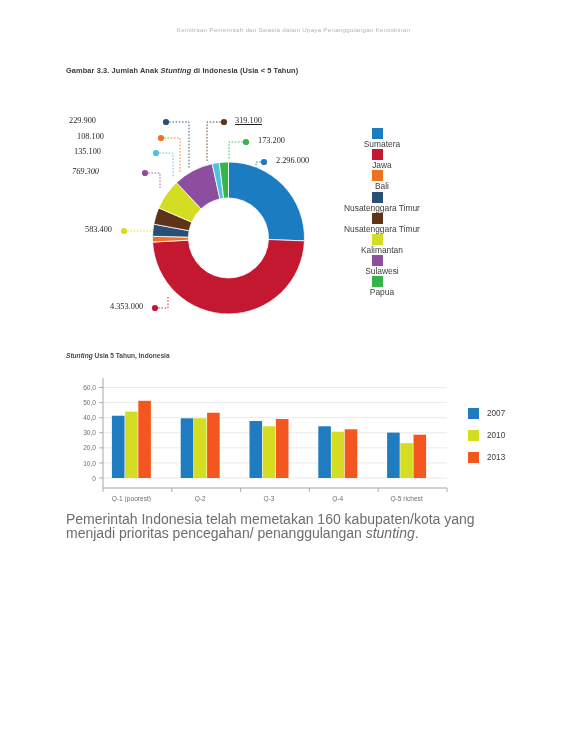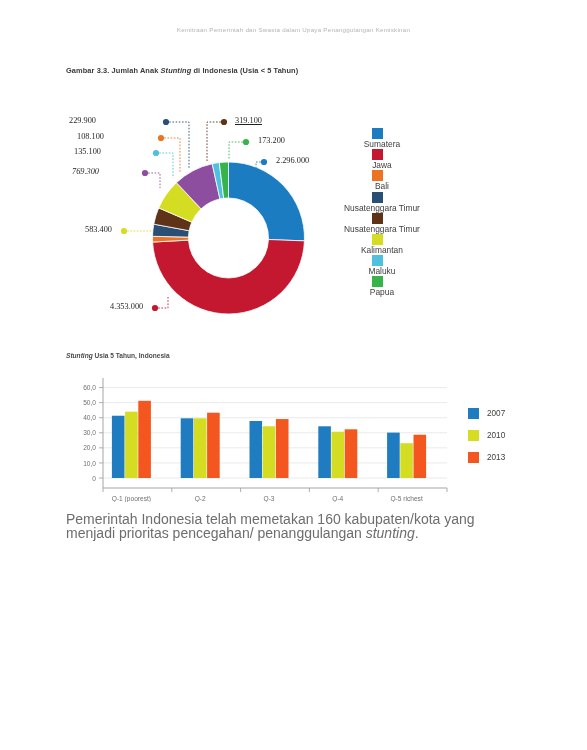--- a/index.html
+++ b/index.html
@@ -129,22 +129,22 @@
       </div>
       <div class="legend-row">
         <span class="legend-sw" style="background: rgb(94, 51, 23);"></span>
         <span class="legend-tx">Nusatenggara Timur</span>
       </div>
       <div class="legend-row">
         <span class="legend-sw" style="background: rgb(213, 221, 34);"></span>
         <span class="legend-tx">Kalimantan</span>
       </div>
       <div class="legend-row">
-        <span class="legend-sw" style="background: rgb(79, 192, 221);"></span>
-        <span class="legend-tx">Maluku</span>
+        <span class="legend-sw" style="background: rgb(142, 78, 160);"></span>
+        <span class="legend-tx">Sulawesi</span>
       </div>
       <div class="legend-row">
         <span class="legend-sw" style="background: rgb(54, 180, 74);"></span>
         <span class="legend-tx">Papua</span>
       </div>
     </div>
 
   <div class="bar-sub">
     <i>Stunting</i><span> Usia 5 Tahun, Indonesia</span>
   </div>

